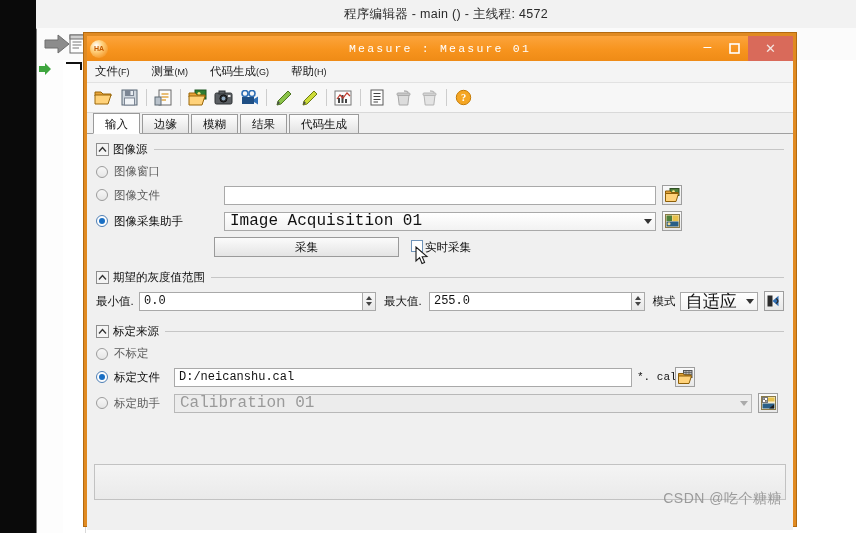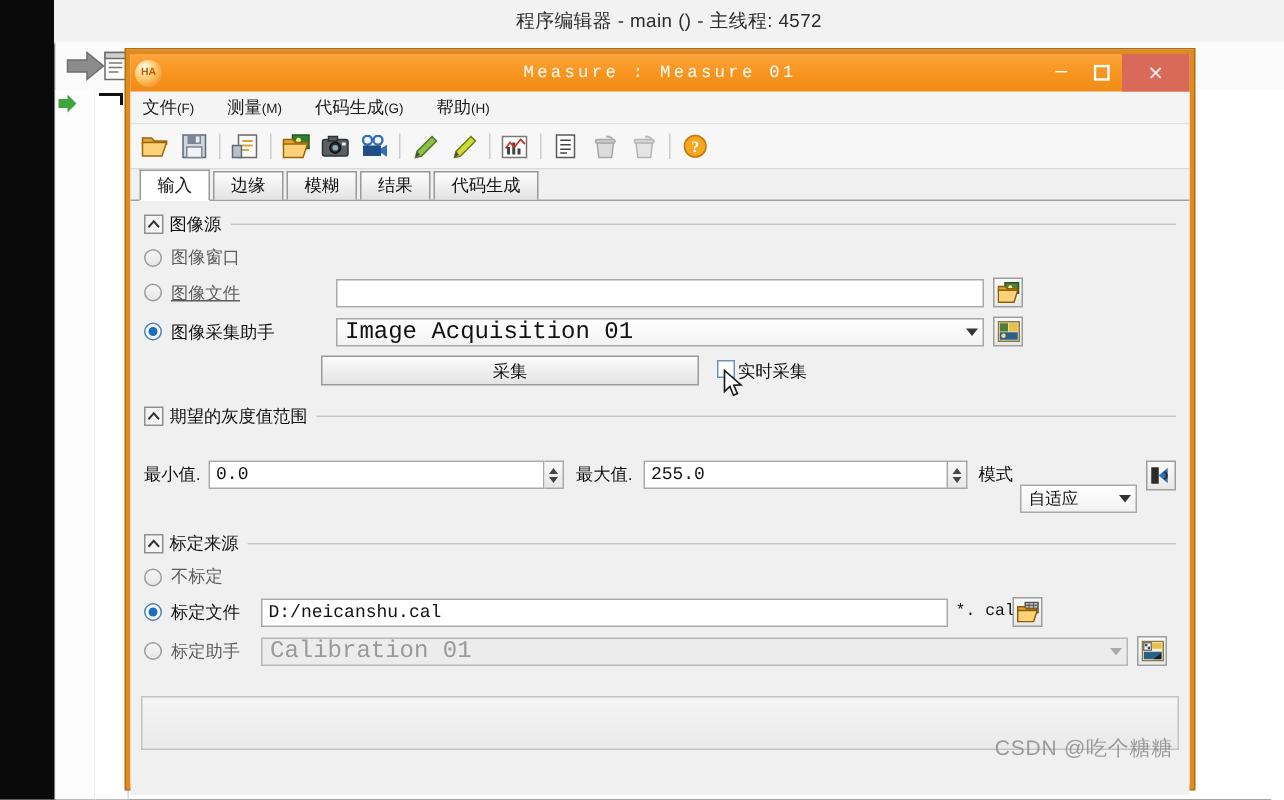--- a/index.html
+++ b/index.html
@@ -349,21 +349,21 @@
         <div class="gline"></div>
       </div>
 
       <div class="row" style="margin-top:8px;">
         <div class="radio"></div>
         <div class="rlabel dim">图像窗口</div>
       </div>
 
       <div class="row">
         <div class="radio"></div>
-        <div class="rlabel dim" style="width:110px;text-decoration:underline;">图像文件</div>
+        <div class="rlabel dim" style="width:110px;">图像文件</div>
         <div class="txt" style="width:432px;" title=""></div>
         <div style="width:6px;"></div>
         <div class="iconbtn">
           <svg width="15" height="14" viewBox="0 0 15 14">
             <rect x="5" y="0.5" width="9" height="7" fill="#4f7f3a" stroke="#2f4e22"></rect>
             <circle cx="8.5" cy="3.5" r="1.3" fill="#ffeb8a"></circle>
             <path d="M0.5 3 h4.5 l1.5 1.5 h6.5 v1.5 H0.5 Z" fill="#e0a13a" stroke="#8d5f08"></path>
             <path d="M0.5 5.5 h13 l-2.5 8 H0.5 Z" fill="#ffd27a" stroke="#8d5f08"></path>
           </svg>
         </div>
@@ -384,21 +384,21 @@
             <rect x="0.5" y="0.5" width="14" height="13" fill="#f0e3bb" stroke="#8a7a48"></rect>
             <rect x="1.5" y="1.5" width="5.5" height="5.5" fill="#4f7f3a"></rect>
             <rect x="7.5" y="1.5" width="6" height="5.5" fill="#e8c14a"></rect>
             <rect x="1.5" y="7.5" width="12" height="5" fill="#2a5f86"></rect>
             <circle cx="4" cy="9.8" r="1.5" fill="#f3d78a"></circle>
           </svg>
         </div>
       </div>
 
       <div class="row" style="padding-left:118px;">
-        <div class="btn" style="width:252px;">采集</div>
+        <div class="btn" style="width:185px;">采集</div>
         <div style="width:12px;"></div>
         <div style="display:flex;align-items:flex-start;position:relative;">
           <div class="chk"></div>
           <div class="rlabel">实时采集</div>
           <svg width="15" height="19" viewBox="0 0 15 19" style="position:absolute;left:4px;top:6px;">
             <path d="M1 1 L1 15 L4.6 11.6 L7 17.5 L9.6 16.4 L7.2 10.8 L12 10.6 Z" fill="#ffffff" stroke="#1a1a1a" stroke-width="1.1"></path>
           </svg>
         </div>
       </div>
     </div>
@@ -423,21 +423,21 @@
           </div>
         <div style="width:8px;"></div>
         <div class="rlabel" style="width:46px;">最大值.</div>
         <div class="txt" style="width:207px;">255.0</div>
         <div class="spin">
             <i class="up"></i>
             <i class="dn"></i>
           </div>
         <div style="width:8px;"></div>
         <div class="rlabel" style="width:28px;">模式</div>
-        <div class="combo" style="width:80px;font-family:'Liberation Sans',sans-serif;font-size:11px;margin-top:32px;">
+        <div class="combo" style="width:80px;font-family:'Liberation Sans',sans-serif;font-size:17px;">
           <span class="cv">自适应</span>
           <span class="carrow">
               <i></i>
             </span>
         </div>
         <div style="width:6px;"></div>
         <div class="iconbtn">
           <svg width="15" height="14" viewBox="0 0 15 14">
             <path d="M1.5 1.5 h5 v11 h-5 Z" fill="#2b2b2b"></path>
             <path d="M6.5 7 L12.5 1.8 V12.2 Z" fill="#2f6fb5"></path>

